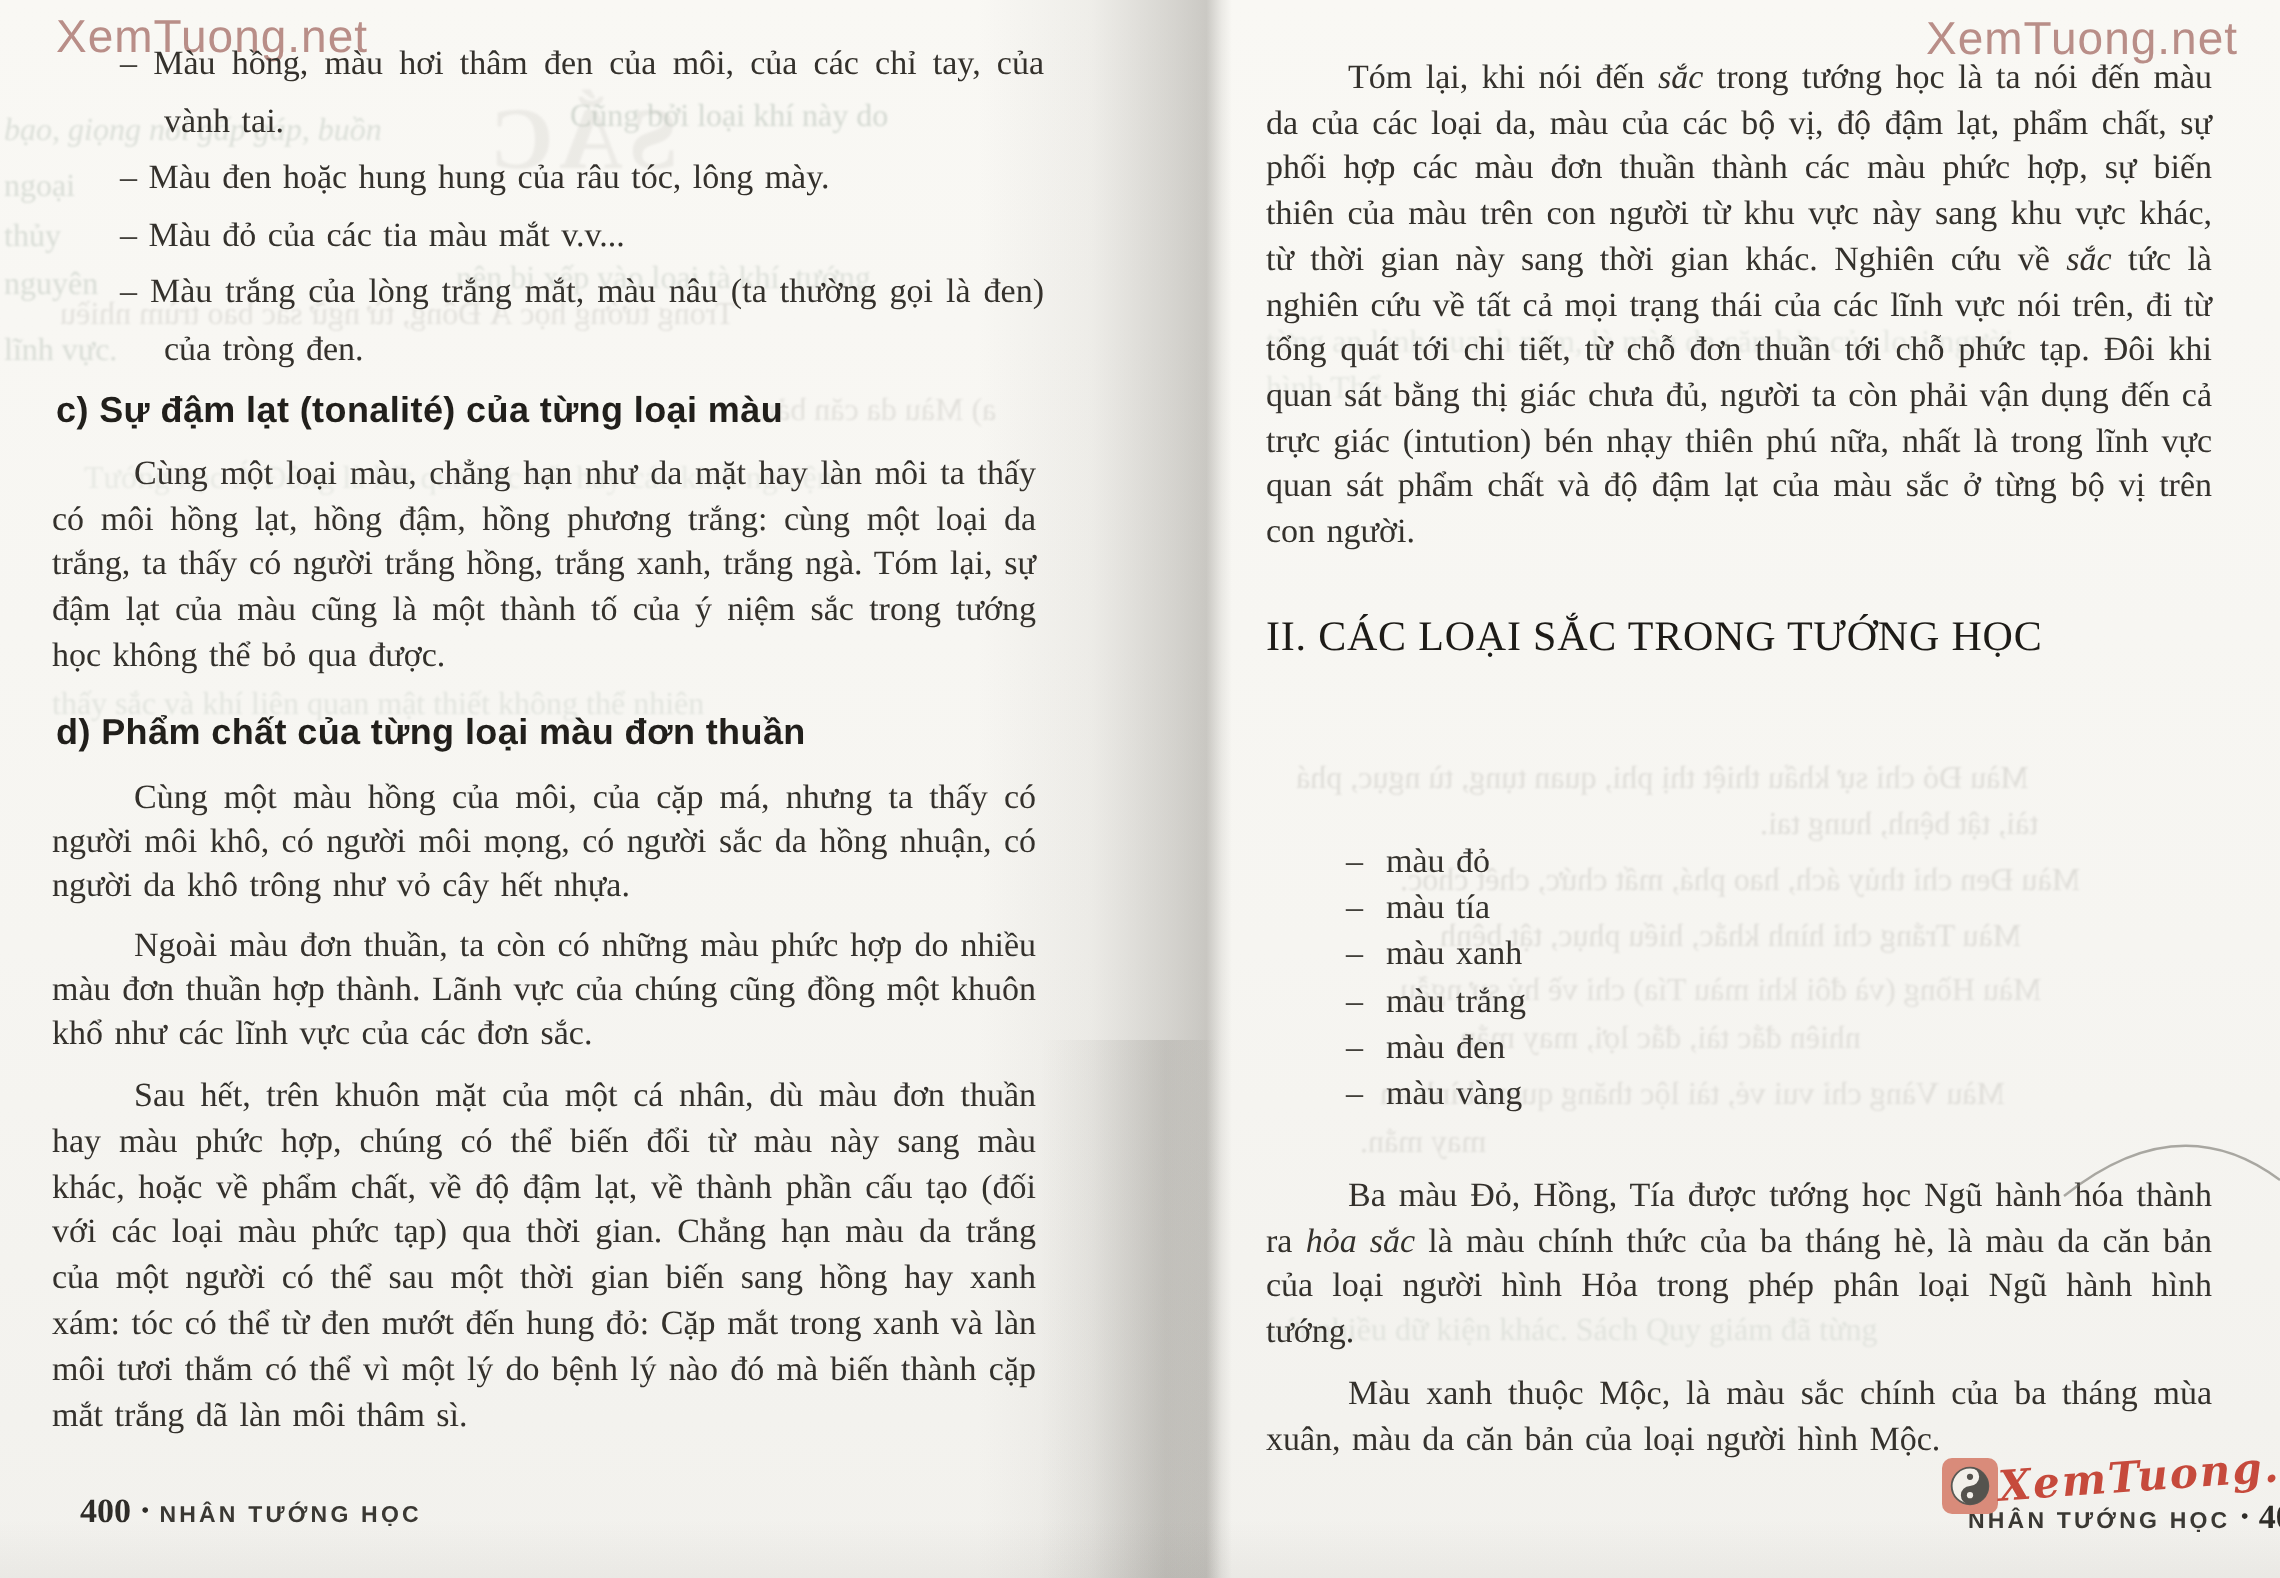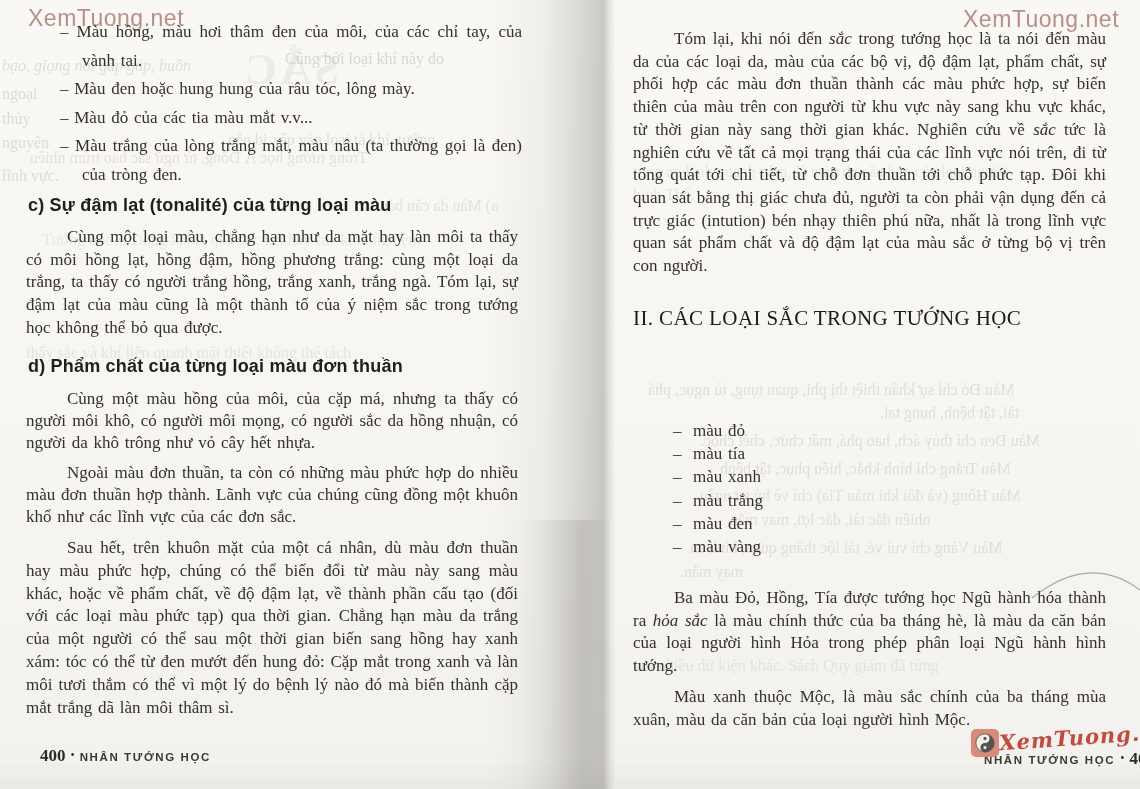--- a/index.html
+++ b/index.html
@@ -85,21 +85,21 @@
   <span class="ghost" style="left:285px;top:50px;opacity:.30;">Cũng bởi loại khí này do</span>
   <span class="ghost" style="left:2px;top:57px;opacity:.24;font-style:italic;">bạo, giọng nói gấp gáp, buồn</span>
   <span class="ghost" style="left:2px;top:85px;opacity:.26;">ngoại</span>
   <span class="ghost" style="left:2px;top:110px;opacity:.26;">thủy</span>
   <span class="ghost" style="left:2px;top:134px;opacity:.26;">nguyên</span>
   <span class="ghost" style="left:228px;top:131px;opacity:.22;">nên bị xếp vào loại tà khí, tướng</span>
   <span class="ghost gray mir" style="left:30px;top:149px;opacity:.20;">Trong tướng học Á Đông, từ ngữ sắc bao trùm nhiều</span>
   <span class="ghost" style="left:2px;top:167px;opacity:.26;">lĩnh vực.</span>
   <span class="ghost gray mir" style="left:380px;top:197px;opacity:.20;">a) Màu da căn bản</span>
   <span class="ghost" style="left:42px;top:231px;opacity:.13;">Tướng học Á Đông là kết quả đúc kết hay các kinh nghiệm</span>
-  <span class="ghost" style="left:26px;top:344px;opacity:.17;">thấy sắc và khí liên quanh mật thiết không thể tách</span>
+  <span class="ghost" style="left:26px;top:344px;opacity:.17;">thấy sắc và khí liên quan mật thiết không thể nhiên</span>
 
   <span class="ghost" style="left:633px;top:163px;opacity:.15;">từng an lành quanh năm, là màu da căn bản của loại người</span>
   <span class="ghost" style="left:633px;top:186px;opacity:.15;">hình Thổ.</span>
   <span class="ghost gray mir" style="left:648px;top:381px;opacity:.22;">Màu Đỏ chỉ sự khẩu thiệt thị phi, quan tụng, tù ngục, phá</span>
   <span class="ghost gray mir" style="left:880px;top:404px;opacity:.22;">tài, tật bệnh, hung tai.</span>
   <span class="ghost gray mir" style="left:700px;top:432px;opacity:.22;">Màu Đen chỉ thủy ách, hao phá, mất chức, chết chóc.</span>
   <span class="ghost gray mir" style="left:720px;top:460px;opacity:.22;">Màu Trắng chỉ hình khắc, hiếu phục, tật bệnh</span>
   <span class="ghost gray mir" style="left:700px;top:487px;opacity:.20;">Màu Hồng (và đôi khi màu Tía) chỉ về hỷ sự ngẫu</span>
   <span class="ghost gray mir" style="left:730px;top:511px;opacity:.20;">nhiên đắc tài, đắc lợi, may mắn</span>
   <span class="ghost gray mir" style="left:690px;top:539px;opacity:.20;">Màu Vàng chỉ vui vẻ, tài lộc thăng quan, bình an</span>

